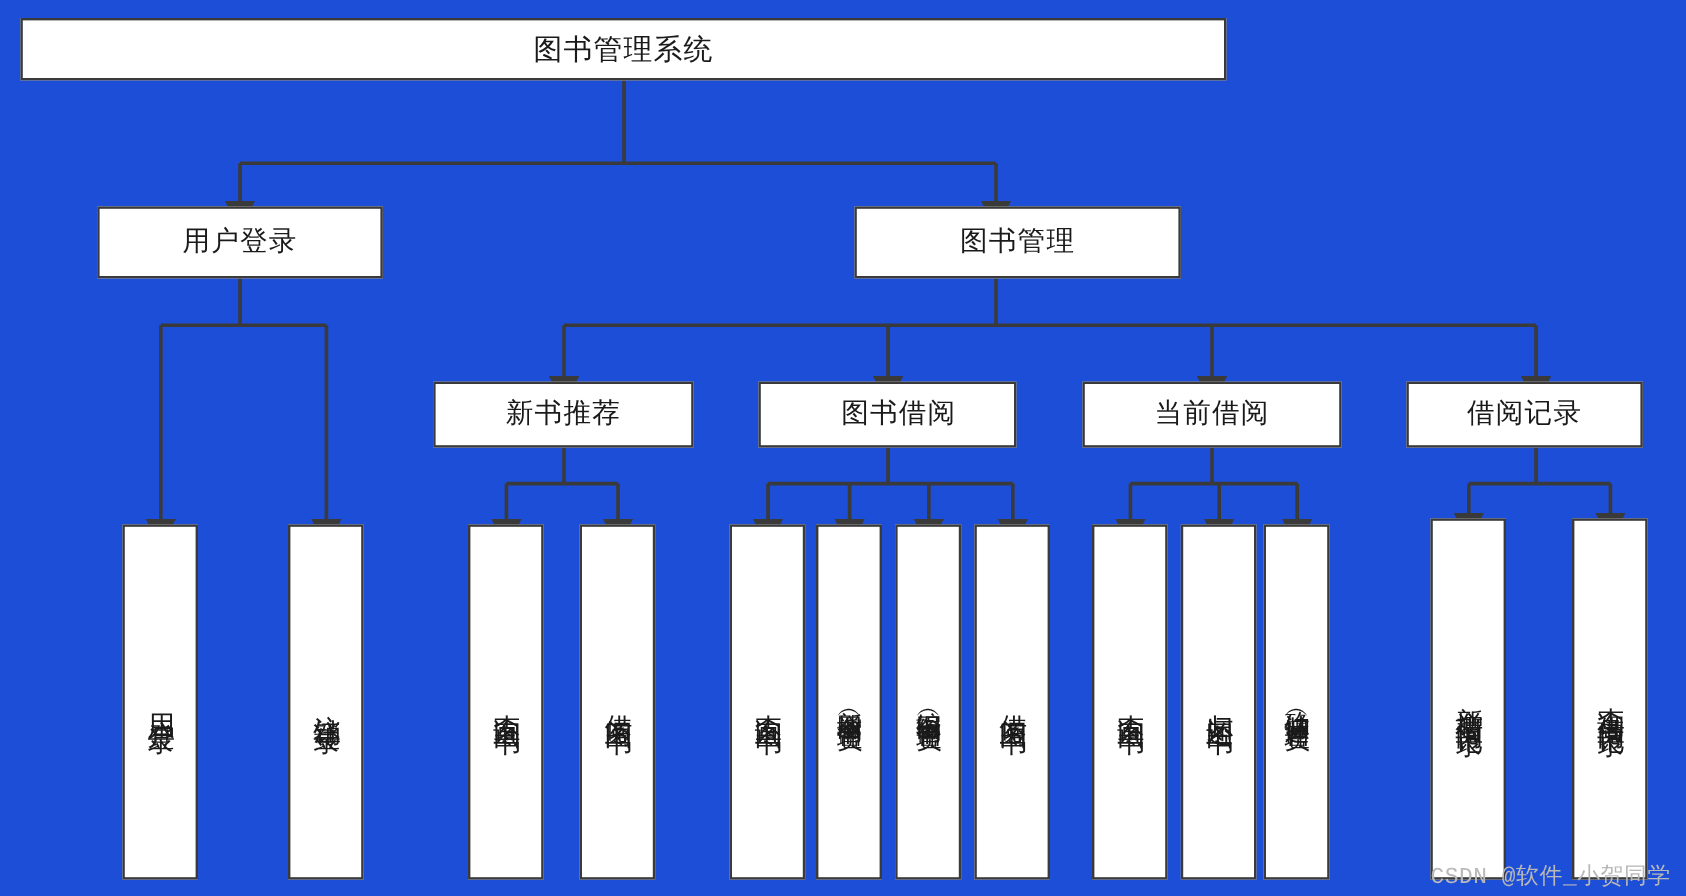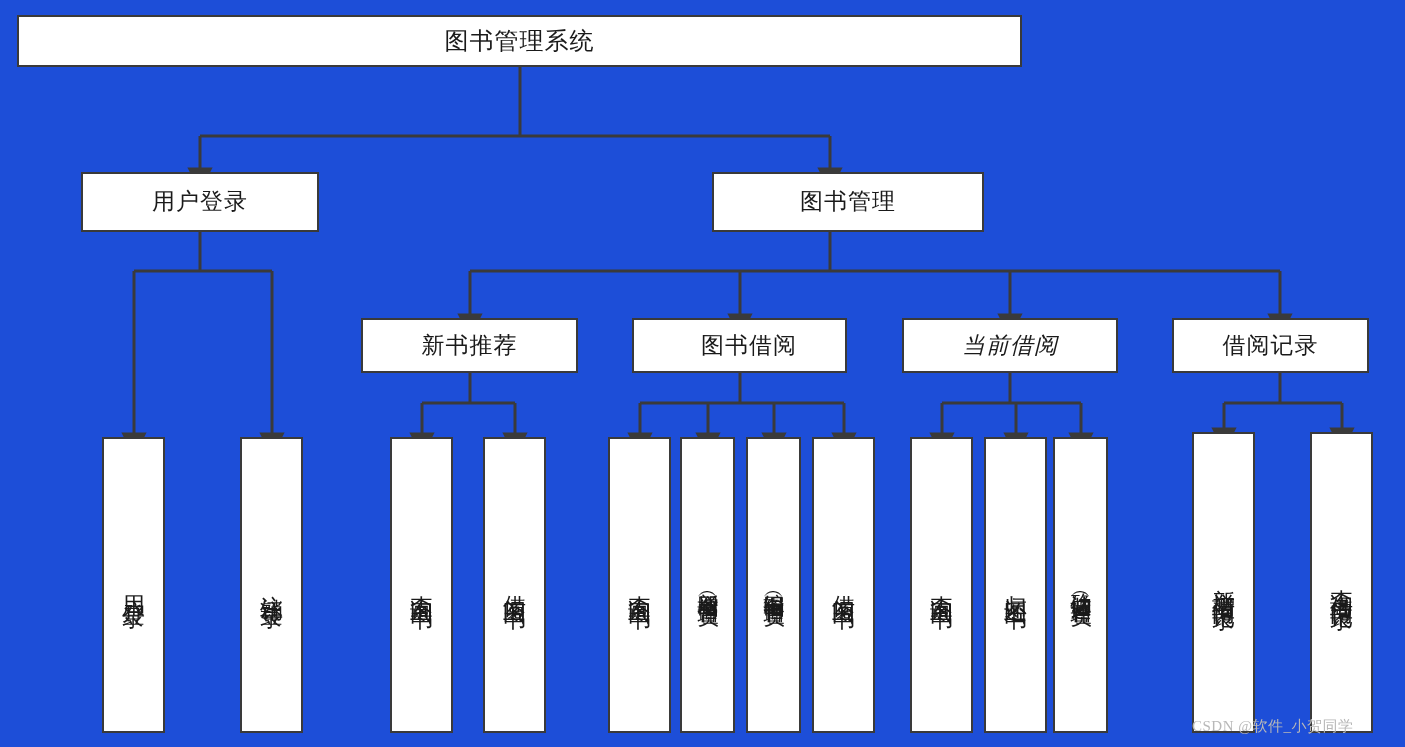--- a/index.html
+++ b/index.html
@@ -62,25 +62,25 @@
     line-height: 1;
     white-space: nowrap;
     max-height: 272px;
   }
   .node.vert.narrow .label {
     font-size: 21px;
     letter-spacing: 2px;
   }
   .watermark {
     position: absolute;
-    font-size: 15px;
+    font-size: 19px;
     color: #b8b8b8;
     white-space: nowrap;
     letter-spacing: 0.5px;
-    font-family: Liberation Serif, serif;
+    font-family: Liberation Mono, monospace;
   }
 </style>
 </head>
 <body>
 
 <div id="canvas">
   <svg id="edges" xmlns="http://www.w3.org/2000/svg">
     <defs>
       <marker id="arrowhead" markerWidth="9" markerHeight="9" refX="1.2" refY="4.2" orient="auto" markerUnits="strokeWidth">
         <path d="M0,0 L0,8.4 L8.2,4.2 z" fill="#3a3a3a"></path>
@@ -131,21 +131,21 @@
       </div>
       <div class="node horiz" style="left: 712px; top: 172px; width: 272px; height: 60px;">
         <span class="label">图书管理</span>
       </div>
       <div class="node horiz" style="left: 361px; top: 318px; width: 217px; height: 55px;">
         <span class="label">新书推荐</span>
       </div>
       <div class="node horiz" style="left: 632px; top: 318px; width: 215px; height: 55px; padding-left: 19px;">
         <span class="label">图书借阅</span>
       </div>
-      <div class="node horiz" style="left: 902px; top: 318px; width: 216px; height: 55px; font-style: italic;">
+      <div class="node horiz" style="left: 902px; top: 318px; width: 216px; height: 55px;">
         <span class="label">当前借阅</span>
       </div>
       <div class="node horiz" style="left: 1172px; top: 318px; width: 197px; height: 55px;">
         <span class="label">借阅记录</span>
       </div>
       <div class="node vert" style="left: 102px; top: 437px; width: 63px; height: 296px;">
         <span class="label">用户登录</span>
       </div>
       <div class="node vert" style="left: 240px; top: 437px; width: 63px; height: 296px;">
         <span class="label">注销登录</span>

